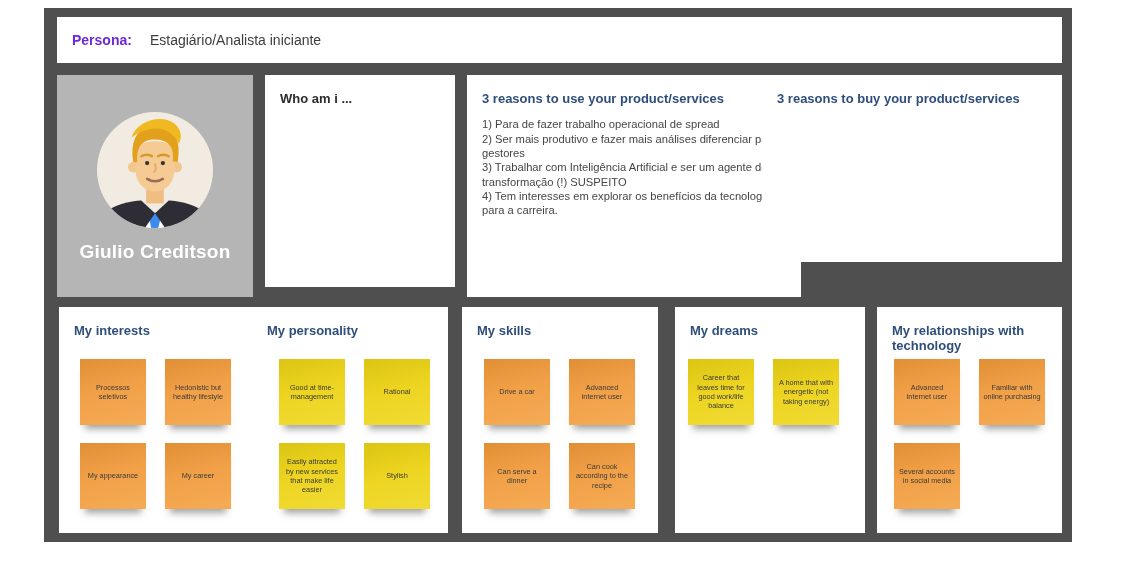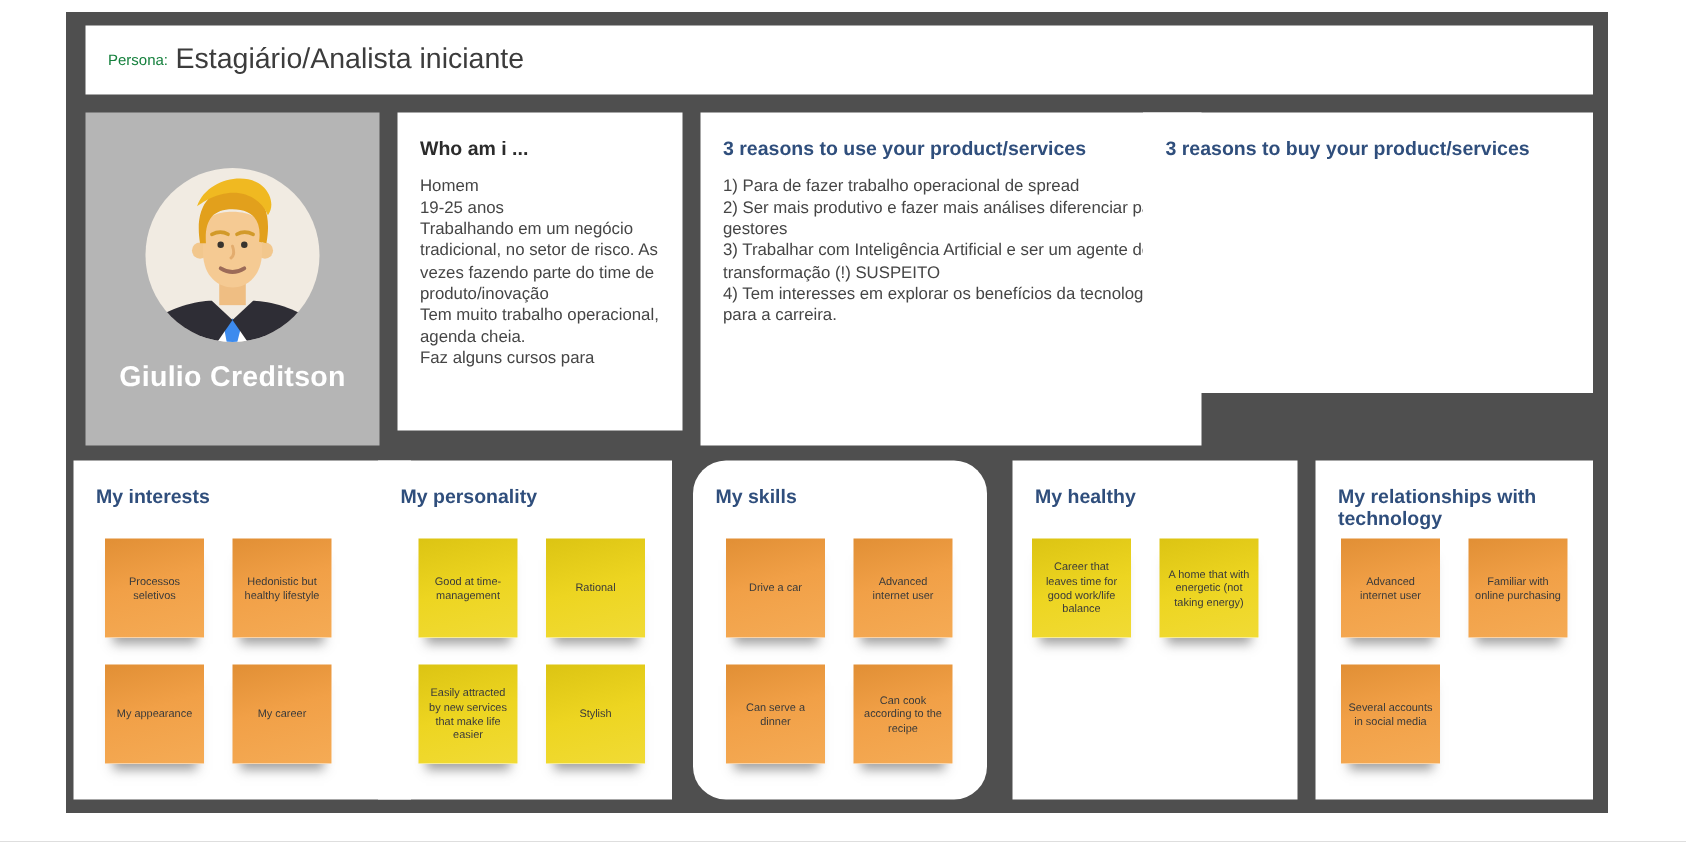--- a/index.html
+++ b/index.html
@@ -4,39 +4,39 @@
 <style>
   html,body{margin:0;padding:0;background:#ffffff;}
   .canvas{
     position:relative;width:1124px;height:561px;background:#ffffff;overflow:hidden;
     font-family:"Liberation Sans","DejaVu Sans",sans-serif;color:#434343;
   }
   .board{position:absolute;left:44px;top:8px;width:1028px;height:534px;background:#4F4F4F;}
   .box{position:absolute;background:#ffffff;box-sizing:border-box;}
   
   .persona-bar{left:13px;top:9px;width:1005px;height:46px;display:flex;align-items:center;padding:0 15px;}
-  .persona-bar .lbl{font-weight:normal;color:#15803d;font-size:10px;}
-  .persona-bar .val{color:#3c3c3c;font-size:19px;margin-left:5px;}
+  .persona-bar .lbl{font-weight:bold;color:#6d28d9;font-size:14px;}
+  .persona-bar .val{color:#3c3c3c;font-size:14px;margin-left:18px;}
   
   .avatar-box{left:13px;top:67px;width:196px;height:222px;background:#B5B5B5;}
   .avatar-circle{position:absolute;left:39px;top:36px;width:118px;height:118px;}
   .avatar-circle svg{display:block;width:100%;height:100%;}
   .persona-name{position:absolute;left:0;top:166px;width:100%;text-align:center;
     color:#ffffff;font-weight:bold;font-size:19px;letter-spacing:.2px;}
   .whoami{left:221px;top:67px;width:190px;height:212px;}
   .use{left:423px;top:67px;width:334px;height:222px;}
   .buy{left:718px;top:67px;width:300px;height:187px;}
   .box h3{margin:0;padding:16px 15px 0;font-size:13px;line-height:1.18;color:#2b2b2b;}
   .box h3.blue{color:#2F4E7C;}
   .box .body{margin:11px 15px 0;font-size:11.2px;line-height:1.28;white-space:pre-line;color:#454545;}
   
   .panel{top:299px;height:226px;}
-  .p-interests{left:5px;width:225px;}
+  .p-interests{left:15px;width:225px;}
   .p-personality{left:208px;width:196px;}
-  .p-skills{left:418px;width:196px;border-radius:22px;}
+  .p-skills{left:418px;width:196px;}
   .p-dreams{left:631px;width:190px;}
   .p-relationships{left:833px;width:185px;}
   .notes{position:absolute;top:52px;display:grid;grid-template-columns:66px 66px;gap:18px 19px;}
   .n-interests{left:21px;}
   .n-personality{left:27px;}
   .n-skills{left:22px;}
   .n-dreams{left:13px;}
   .n-relationships{left:17px;}
   .note{
     width:66px;height:66px;box-sizing:border-box;padding:5px 4px;
@@ -85,25 +85,20 @@
             <path d="M60,54 Q62,60 59,62" stroke="#E3AC6E" stroke-width="2" fill="none" stroke-linecap="round"></path>
             <path d="M52,69 Q60,74 68,69" stroke="#9C6B58" stroke-width="2.6" fill="none" stroke-linecap="round"></path>
           </g>
         </svg>
       </div>
       <div class="persona-name">Giulio Creditson</div>
     </div>
 
     <div class="box whoami">
       <h3>Who am i ...</h3>
-      <div class="body">Homem
-19-25 anos
-Trabalhando em um negócio tradicional, no setor de risco. As vezes fazendo parte do time de produto/inovação
-Tem muito trabalho operacional, agenda cheia.
-Faz alguns cursos para</div>
     </div>
 
     <div class="box use">
       <h3 class="blue">3 reasons to use your product/services</h3>
       <div class="body">1) Para de fazer trabalho operacional de spread
 2) Ser mais produtivo e fazer mais análises diferenciar para gestores
 3) Trabalhar com Inteligência Artificial e ser um agente de transformação (!) SUSPEITO
 4) Tem interesses em explorar os benefícios da tecnologia para a carreira.</div>
     </div>
 
@@ -135,21 +130,21 @@
       <h3 class="blue">My skills</h3>
       <div class="notes n-skills">
         <div class="note" data-color="orange">Drive a car</div>
         <div class="note" data-color="orange">Advanced internet user</div>
         <div class="note" data-color="orange">Can serve a dinner</div>
         <div class="note" data-color="orange">Can cook according to the recipe</div>
       </div>
     </div>
 
     <div class="box panel p-dreams">
-      <h3 class="blue">My healthy</h3>
+      <h3 class="blue">My dreams</h3>
       <div class="notes n-dreams">
         <div class="note" data-color="yellow">Career that leaves time for good work/life balance</div>
         <div class="note" data-color="yellow">A home that with energetic (not taking energy)</div>
       </div>
     </div>
 
     <div class="box panel p-relationships">
       <h3 class="blue">My relationships with technology</h3>
       <div class="notes n-relationships">
         <div class="note" data-color="orange">Advanced internet user</div>

